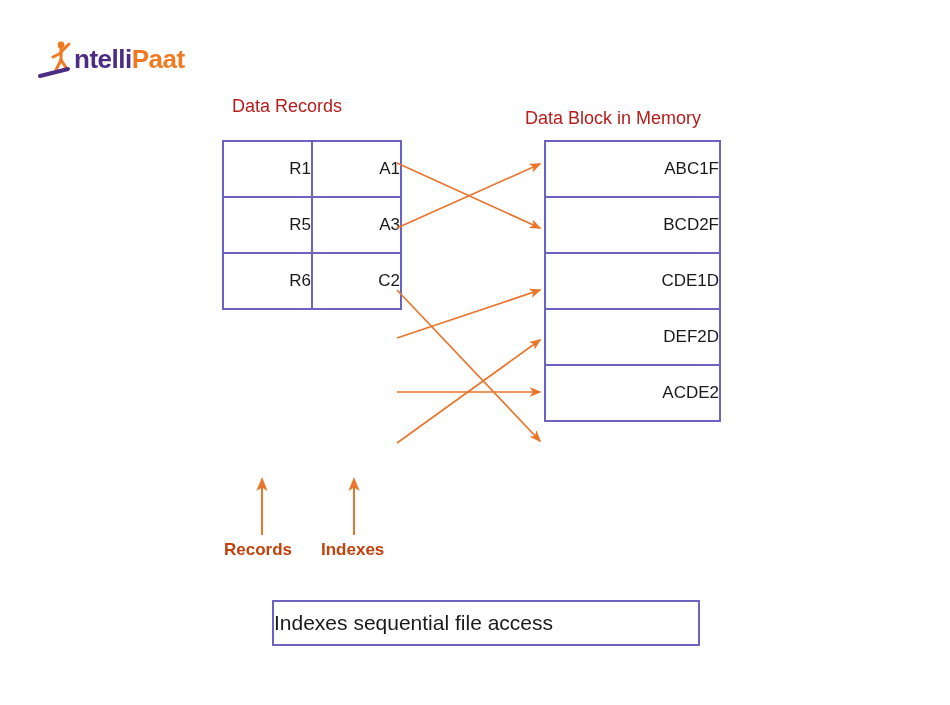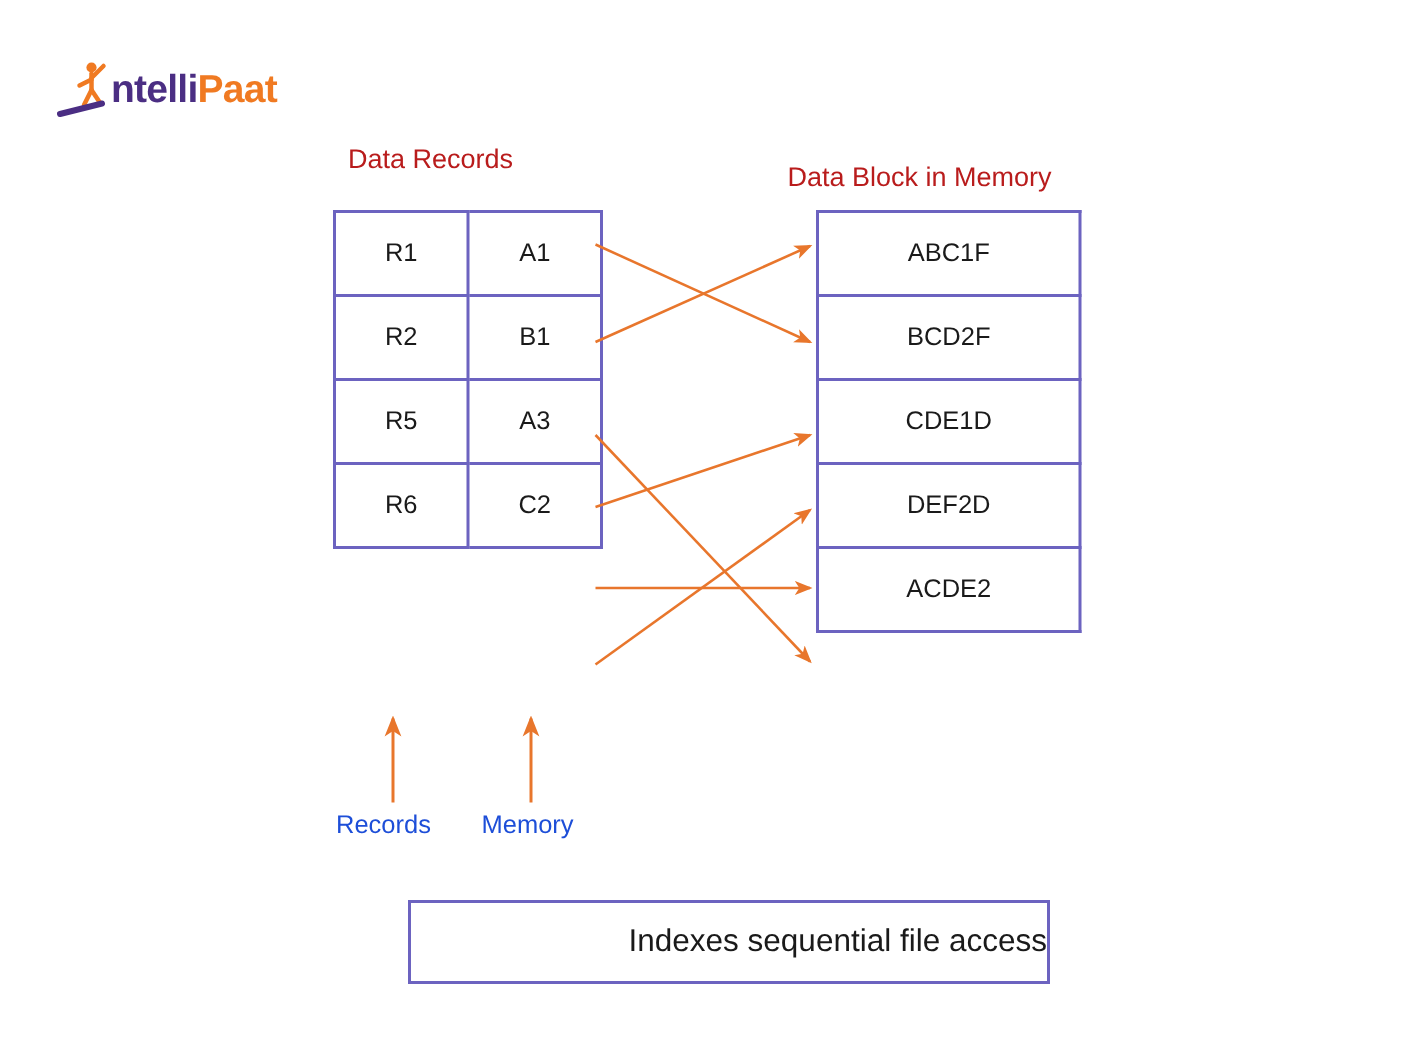--- a/index.html
+++ b/index.html
@@ -48,21 +48,21 @@
 
   
   .grid-table {
     position: absolute;
     border-collapse: collapse;
     table-layout: fixed;
   }
   .grid-table td {
     border: 2px solid #6c63c0;
     height: 54px;
-    text-align: center;
+    text-align: right;
     vertical-align: middle;
     font-size: 17px;
     color: #1a1a1a;
     padding: 0;
   }
   #records-table {
     left: 222px;
     top: 140px;
     width: 174px;
   }
@@ -81,38 +81,39 @@
     top: 0;
     width: 950px;
     height: 705px;
     pointer-events: none;
   }
 
   
   .axis-label {
     position: absolute;
     font-size: 17px;
-    color: #1d4ed8;
-    white-space: nowrap;
+    color: #c2410c;
+    white-space: nowrap;
+    font-weight: bold;
   }
   #label-records { left: 224px; top: 540px; }
   #label-indexes { left: 321px; top: 540px; }
 
   
   #caption-box {
     position: absolute;
     left: 272px;
     top: 600px;
     width: 428px;
-    height: 56px;
+    height: 46px;
     border: 2px solid #6c63c0;
     box-sizing: border-box;
     display: flex;
     align-items: center;
-    justify-content: flex-end;
+    justify-content: flex-start;
   }
   #caption-text {
     font-size: 21px;
     color: #1a1a1a;
     white-space: nowrap;
   }
 </style>
 </head>
 <body>
 
@@ -138,24 +139,20 @@
 <div class="col-heading" id="heading-records">Data Records</div>
 <div class="col-heading" id="heading-memory">Data Block in Memory</div>
 
 <table class="grid-table" id="records-table">
   <tbody>
     <tr>
       <td>R1</td>
       <td>A1</td>
     </tr>
     <tr>
-      <td>R2</td>
-      <td>B1</td>
-    </tr>
-    <tr>
       <td>R5</td>
       <td>A3</td>
     </tr>
     <tr>
       <td>R6</td>
       <td>C2</td>
     </tr>
   </tbody>
 </table>
 
@@ -197,17 +194,17 @@
   <line x1="397" y1="392" x2="540" y2="392" stroke="#e8762c" stroke-width="1.7" marker-end="url(#arrowhead)"></line>
 
   <line x1="397" y1="443" x2="540" y2="340" stroke="#e8762c" stroke-width="1.7" marker-end="url(#arrowhead)"></line>
 
   <line x1="262" y1="535" x2="262" y2="479" stroke="#e8762c" stroke-width="2" marker-end="url(#arrowhead)"></line>
 
   <line x1="354" y1="535" x2="354" y2="479" stroke="#e8762c" stroke-width="2" marker-end="url(#arrowhead)"></line>
 </svg>
 
 <div class="axis-label" id="label-records">Records</div>
-<div class="axis-label" id="label-indexes">Memory</div>
+<div class="axis-label" id="label-indexes">Indexes</div>
 
 <div id="caption-box">
   <span id="caption-text">Indexes sequential file access</span>
 </div>
 
 </body></html>

